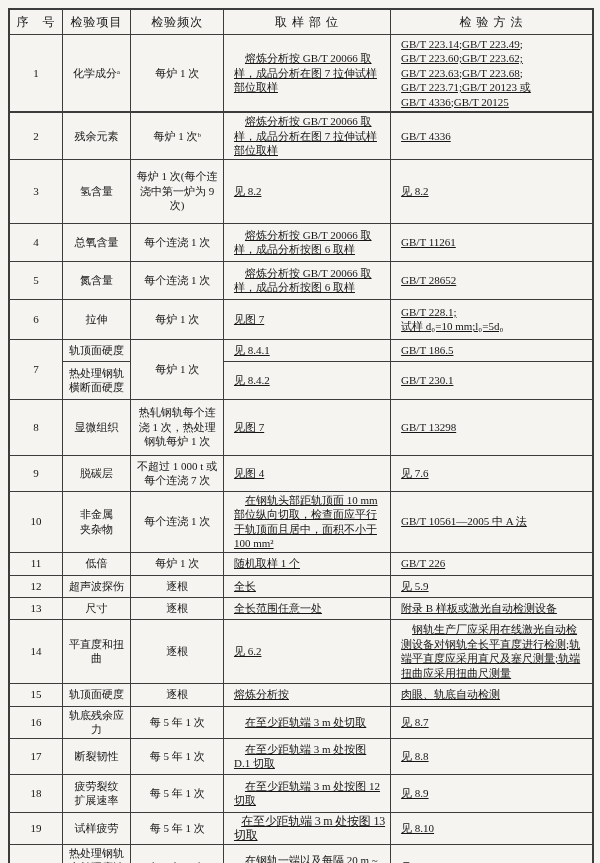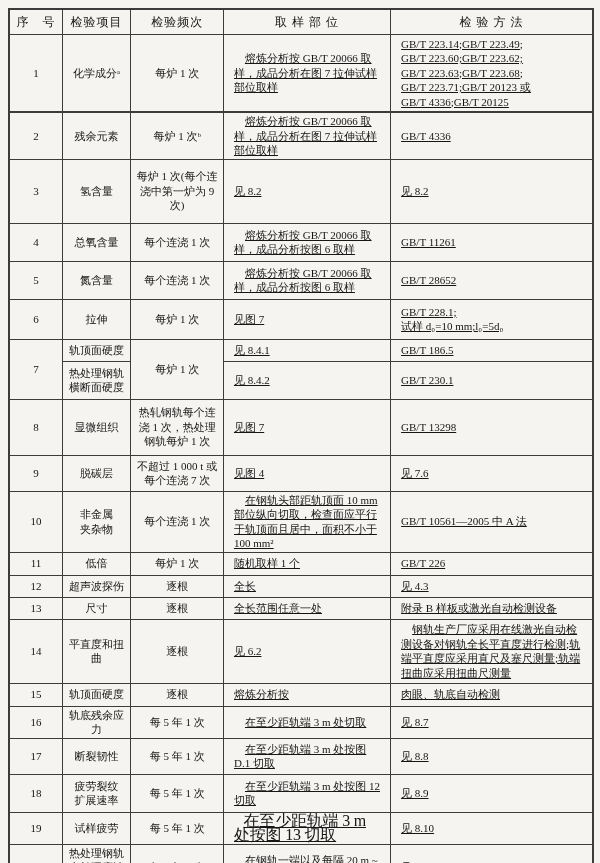--- a/index.html
+++ b/index.html
@@ -7,21 +7,21 @@
         font-family:"Liberation Serif","DejaVu Serif",serif;color:var(--ink,#161616);}
   .tablewrap{position:absolute;left:8px;top:8px;width:582px;border:2px solid var(--line,#3c3c3c);border-bottom:none;}
   table{width:100%;border-collapse:collapse;table-layout:fixed;border:hidden;}
   col.w-no{width:52px}col.w-item{width:68px}col.w-freq{width:92px}col.w-sample{width:166px}col.w-method{width:200px}
   th,td{border:1px solid var(--line,#3c3c3c);font-size:11px;line-height:14.5px;font-weight:normal;
         white-space:pre-line;padding:1px 2px;vertical-align:middle;}
   th{font-size:12px;text-align:center;letter-spacing:1px;}
   .c-no,.c-item,.c-freq{text-align:center;}
   .c-sample,.c-method{text-align:left;padding-left:10px;padding-right:5px;text-decoration:underline;}
   .indent{text-indent:1em;}
-  .tight{font-size:16px;letter-spacing:-0.2px;text-indent:0.6em;}
+  .tight{font-size:12px;letter-spacing:-0.2px;text-indent:0.6em;}
   .break-top{border-top:2px solid var(--line,#3c3c3c);}
 </style>
 </head>
 <body>
 
 <div class="page">
   <div class="tablewrap">
     <table>
       <colgroup>
         <col class="w-no">
@@ -127,21 +127,21 @@
           <td class="c-item">低倍</td>
           <td class="c-freq">每炉 1 次</td>
           <td class="c-sample">随机取样 1 个</td>
           <td class="c-method">GB/T 226</td>
         </tr>
         <tr style="height:22px">
           <td class="c-no">12</td>
           <td class="c-item">超声波探伤</td>
           <td class="c-freq">逐根</td>
           <td class="c-sample">全长</td>
-          <td class="c-method">见 4.3</td>
+          <td class="c-method">见 5.9</td>
         </tr>
         <tr style="height:22px">
           <td class="c-no">13</td>
           <td class="c-item">尺寸</td>
           <td class="c-freq">逐根</td>
           <td class="c-sample">全长范围任意一处</td>
           <td class="c-method">附录 B 样板或激光自动检测设备</td>
         </tr>
         <tr style="height:64px">
           <td class="c-no">14</td>

